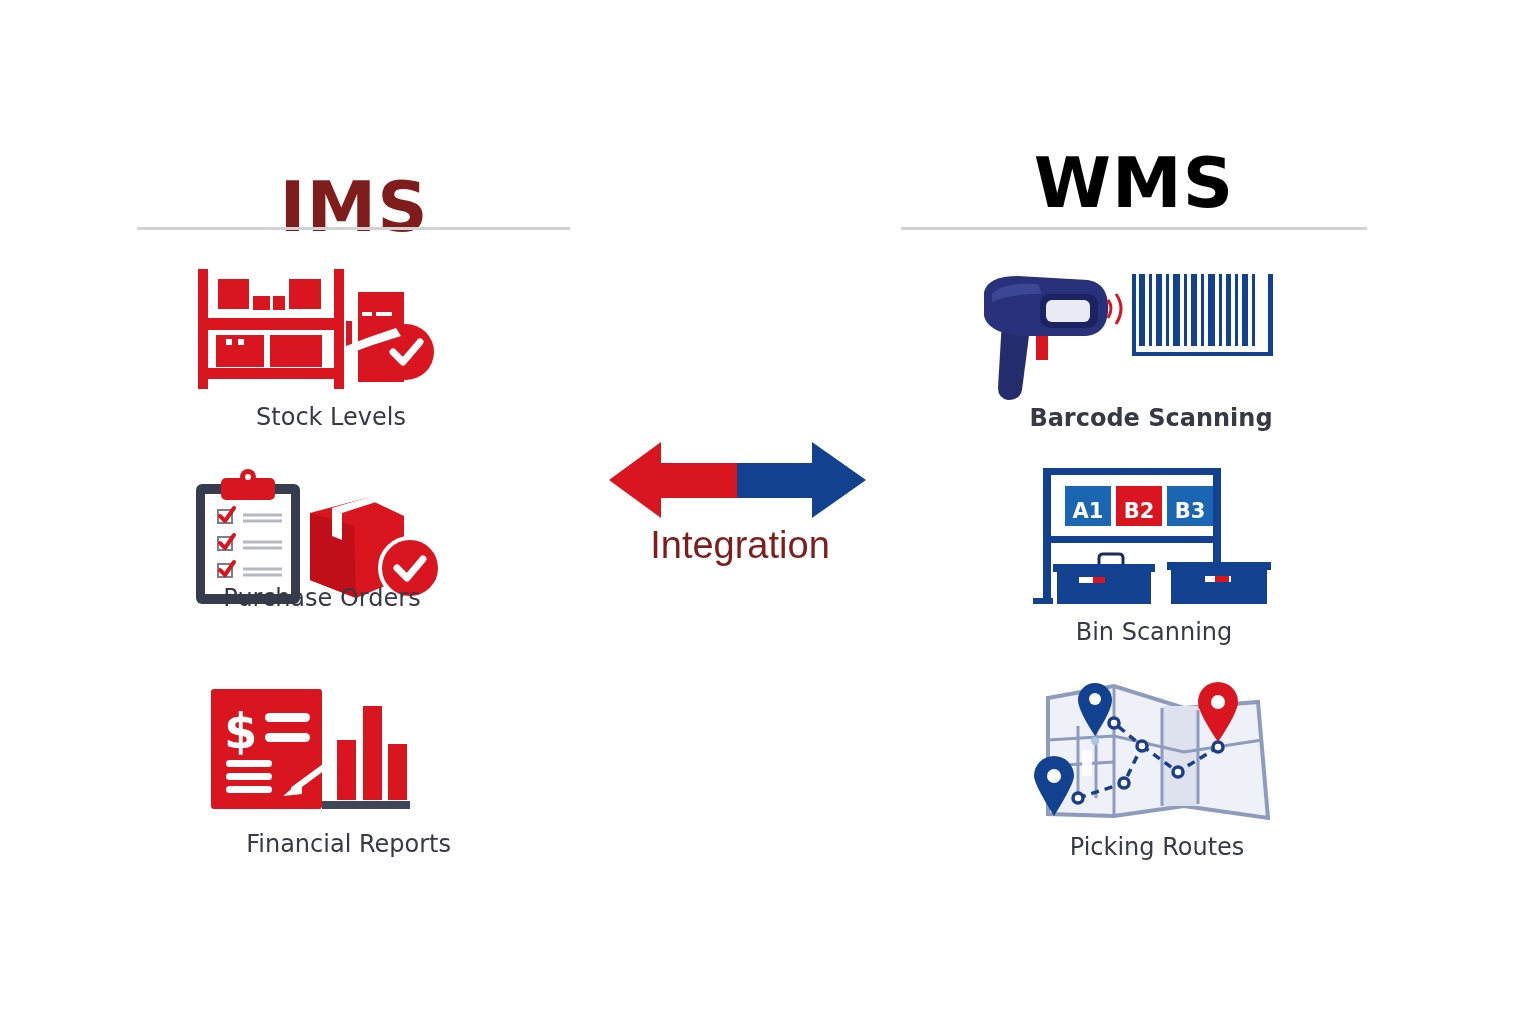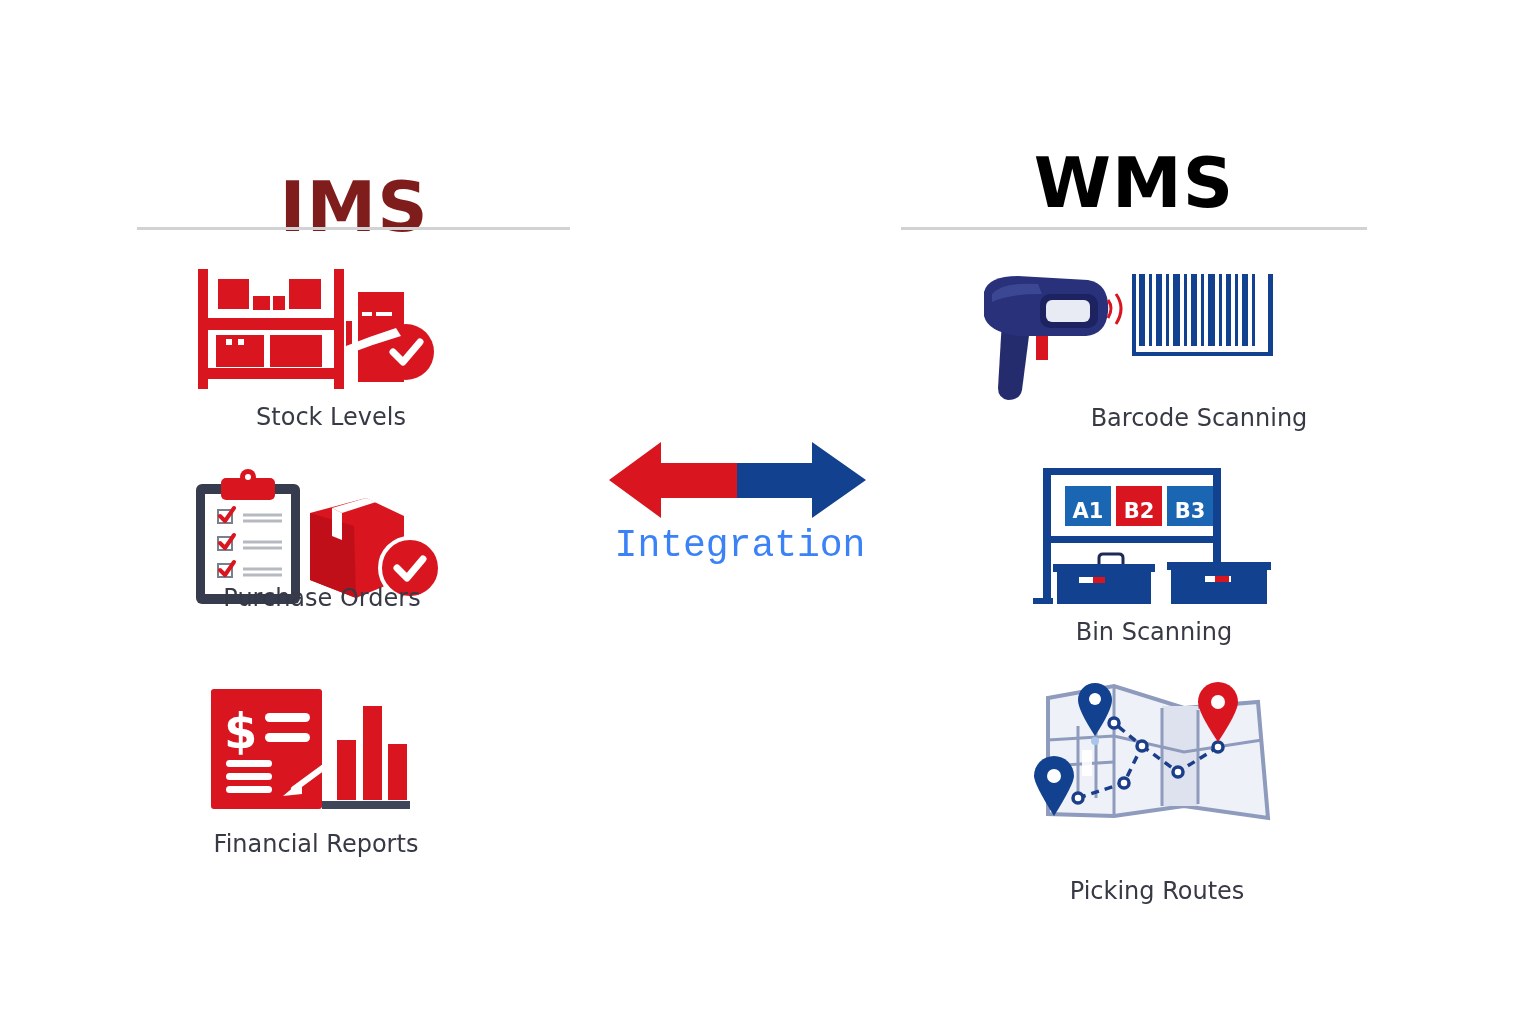--- a/index.html
+++ b/index.html
@@ -13,22 +13,22 @@
     font-family: "DejaVu Sans", sans-serif;
     font-weight: bold; font-size: 70px; letter-spacing: 1px;
     text-align: center; line-height: 1;
   }
   .rule { height: 3px; background: #d2d2d4; }
   .label {
     font-family: "DejaVu Sans", sans-serif;
     font-size: 24px; color: #373a45; text-align: center; white-space: nowrap;
   }
   .integration-label {
-    font-family: Liberation Mono, monospace;
-    font-size: 38px; color: #3b82f6; text-align: center; white-space: nowrap;
+    font-family: Liberation Sans, sans-serif;
+    font-size: 38px; color: #7f1d1d; text-align: center; white-space: nowrap;
   }
   svg { display: block; }
 </style>
 </head>
 <body>
 
 <div class="abs title" style="left:138px; top:144px; width:432px; color:#7f1d1d;margin-top:28px;">IMS</div>
 <div class="abs rule" style="left:137px; top:227px; width:433px;"></div>
 
 <div class="abs" style="left:196px; top:266px;">
@@ -107,21 +107,21 @@
     <rect x="16" y="85" width="46" height="7" rx="3.5" fill="#ffffff"></rect>
     <rect x="16" y="98" width="46" height="7" rx="3.5" fill="#ffffff"></rect>
     <path d="M118 76 L84 101" stroke="#ffffff" stroke-width="6" stroke-linecap="round"></path>
     <polygon points="73,108 92,92 92,106" fill="#ffffff"></polygon>
     <rect x="127" y="52" width="19" height="60" fill="#d9151f"></rect>
     <rect x="153" y="18" width="19" height="94" fill="#d9151f"></rect>
     <rect x="178" y="56" width="19" height="56" fill="#d9151f"></rect>
     <rect x="112" y="113" width="88" height="8" fill="#40465a"></rect>
   </svg>
 </div>
-<div class="abs label" style="left:181px; top:830px; width:270px;">Financial Reports</div>
+<div class="abs label" style="left:181px; top:830px; width:270px;text-align:right;">Financial Reports</div>
 
 <div class="abs" style="left:609px; top:441px;">
   <svg width="258" height="78" viewBox="0 0 258 78">
     <polygon points="0,39 52,1 52,22 130,22 130,57 52,57 52,77" fill="#d9151f"></polygon>
     <polygon points="257,39 203,1 203,22 128,22 128,57 203,57 203,77" fill="#12418f"></polygon>
   </svg>
 </div>
 <div class="abs integration-label" style="left:600px; top:524px; width:280px;">Integration</div>
 
 <div class="abs title" style="left:902px; top:148px; width:464px; color:#000000;">WMS</div>
@@ -151,21 +151,21 @@
       <rect x="241" y="2" width="3" height="72"></rect>
       <rect x="248" y="2" width="5" height="72"></rect>
       <rect x="257" y="2" width="3" height="72"></rect>
       <rect x="264" y="2" width="6" height="72"></rect>
       <rect x="274" y="2" width="3" height="72"></rect>
       <rect x="290" y="2" width="5" height="82"></rect>
       <rect x="154" y="80" width="141" height="4"></rect>
     </g>
   </svg>
 </div>
-<div class="abs label" style="left:1064px; top:404px; width:270px;">Barcode Scanning</div>
+<div class="abs label" style="left:1016px; top:404px; width:270px;font-weight:bold;">Barcode Scanning</div>
 
 <div class="abs" style="left:1033px; top:468px;text-decoration:underline;">
   <svg width="240" height="138" viewBox="0 0 240 138">
     <g fill="#12418f">
       <rect x="10" y="0" width="8" height="136"></rect>
       <rect x="180" y="0" width="8" height="104"></rect>
       <rect x="10" y="0" width="178" height="7"></rect>
       <rect x="10" y="68" width="178" height="7"></rect>
       <rect x="0" y="130" width="20" height="6"></rect>
       <rect x="20" y="96" width="102" height="8"></rect>
@@ -217,13 +217,13 @@
     </g>
     <circle cx="61" cy="61" r="4" fill="#a8c6e8"></circle>
     <path d="M61 56 Q44 30 44 20 A17 17 0 0 1 78 20 Q78 30 61 56 Z" fill="#12418f"></path>
     <circle cx="61" cy="19" r="6" fill="#ffffff"></circle>
     <path d="M184 62 Q164 32 164 22 A20 20 0 0 1 204 22 Q204 32 184 62 Z" fill="#d9151f"></path>
     <circle cx="184" cy="22" r="7" fill="#ffffff"></circle>
     <path d="M20 136 Q0 104 0 96 A20 20 0 0 1 40 96 Q40 104 20 136 Z" fill="#12418f"></path>
     <circle cx="20" cy="96" r="7" fill="#ffffff"></circle>
   </svg>
 </div>
-<div class="abs label" style="left:1022px; top:833px; width:270px;margin-top:44px;">Picking Routes</div>
+<div class="abs label" style="left:1022px; top:833px; width:270px;">Picking Routes</div>
 
 </body></html>

